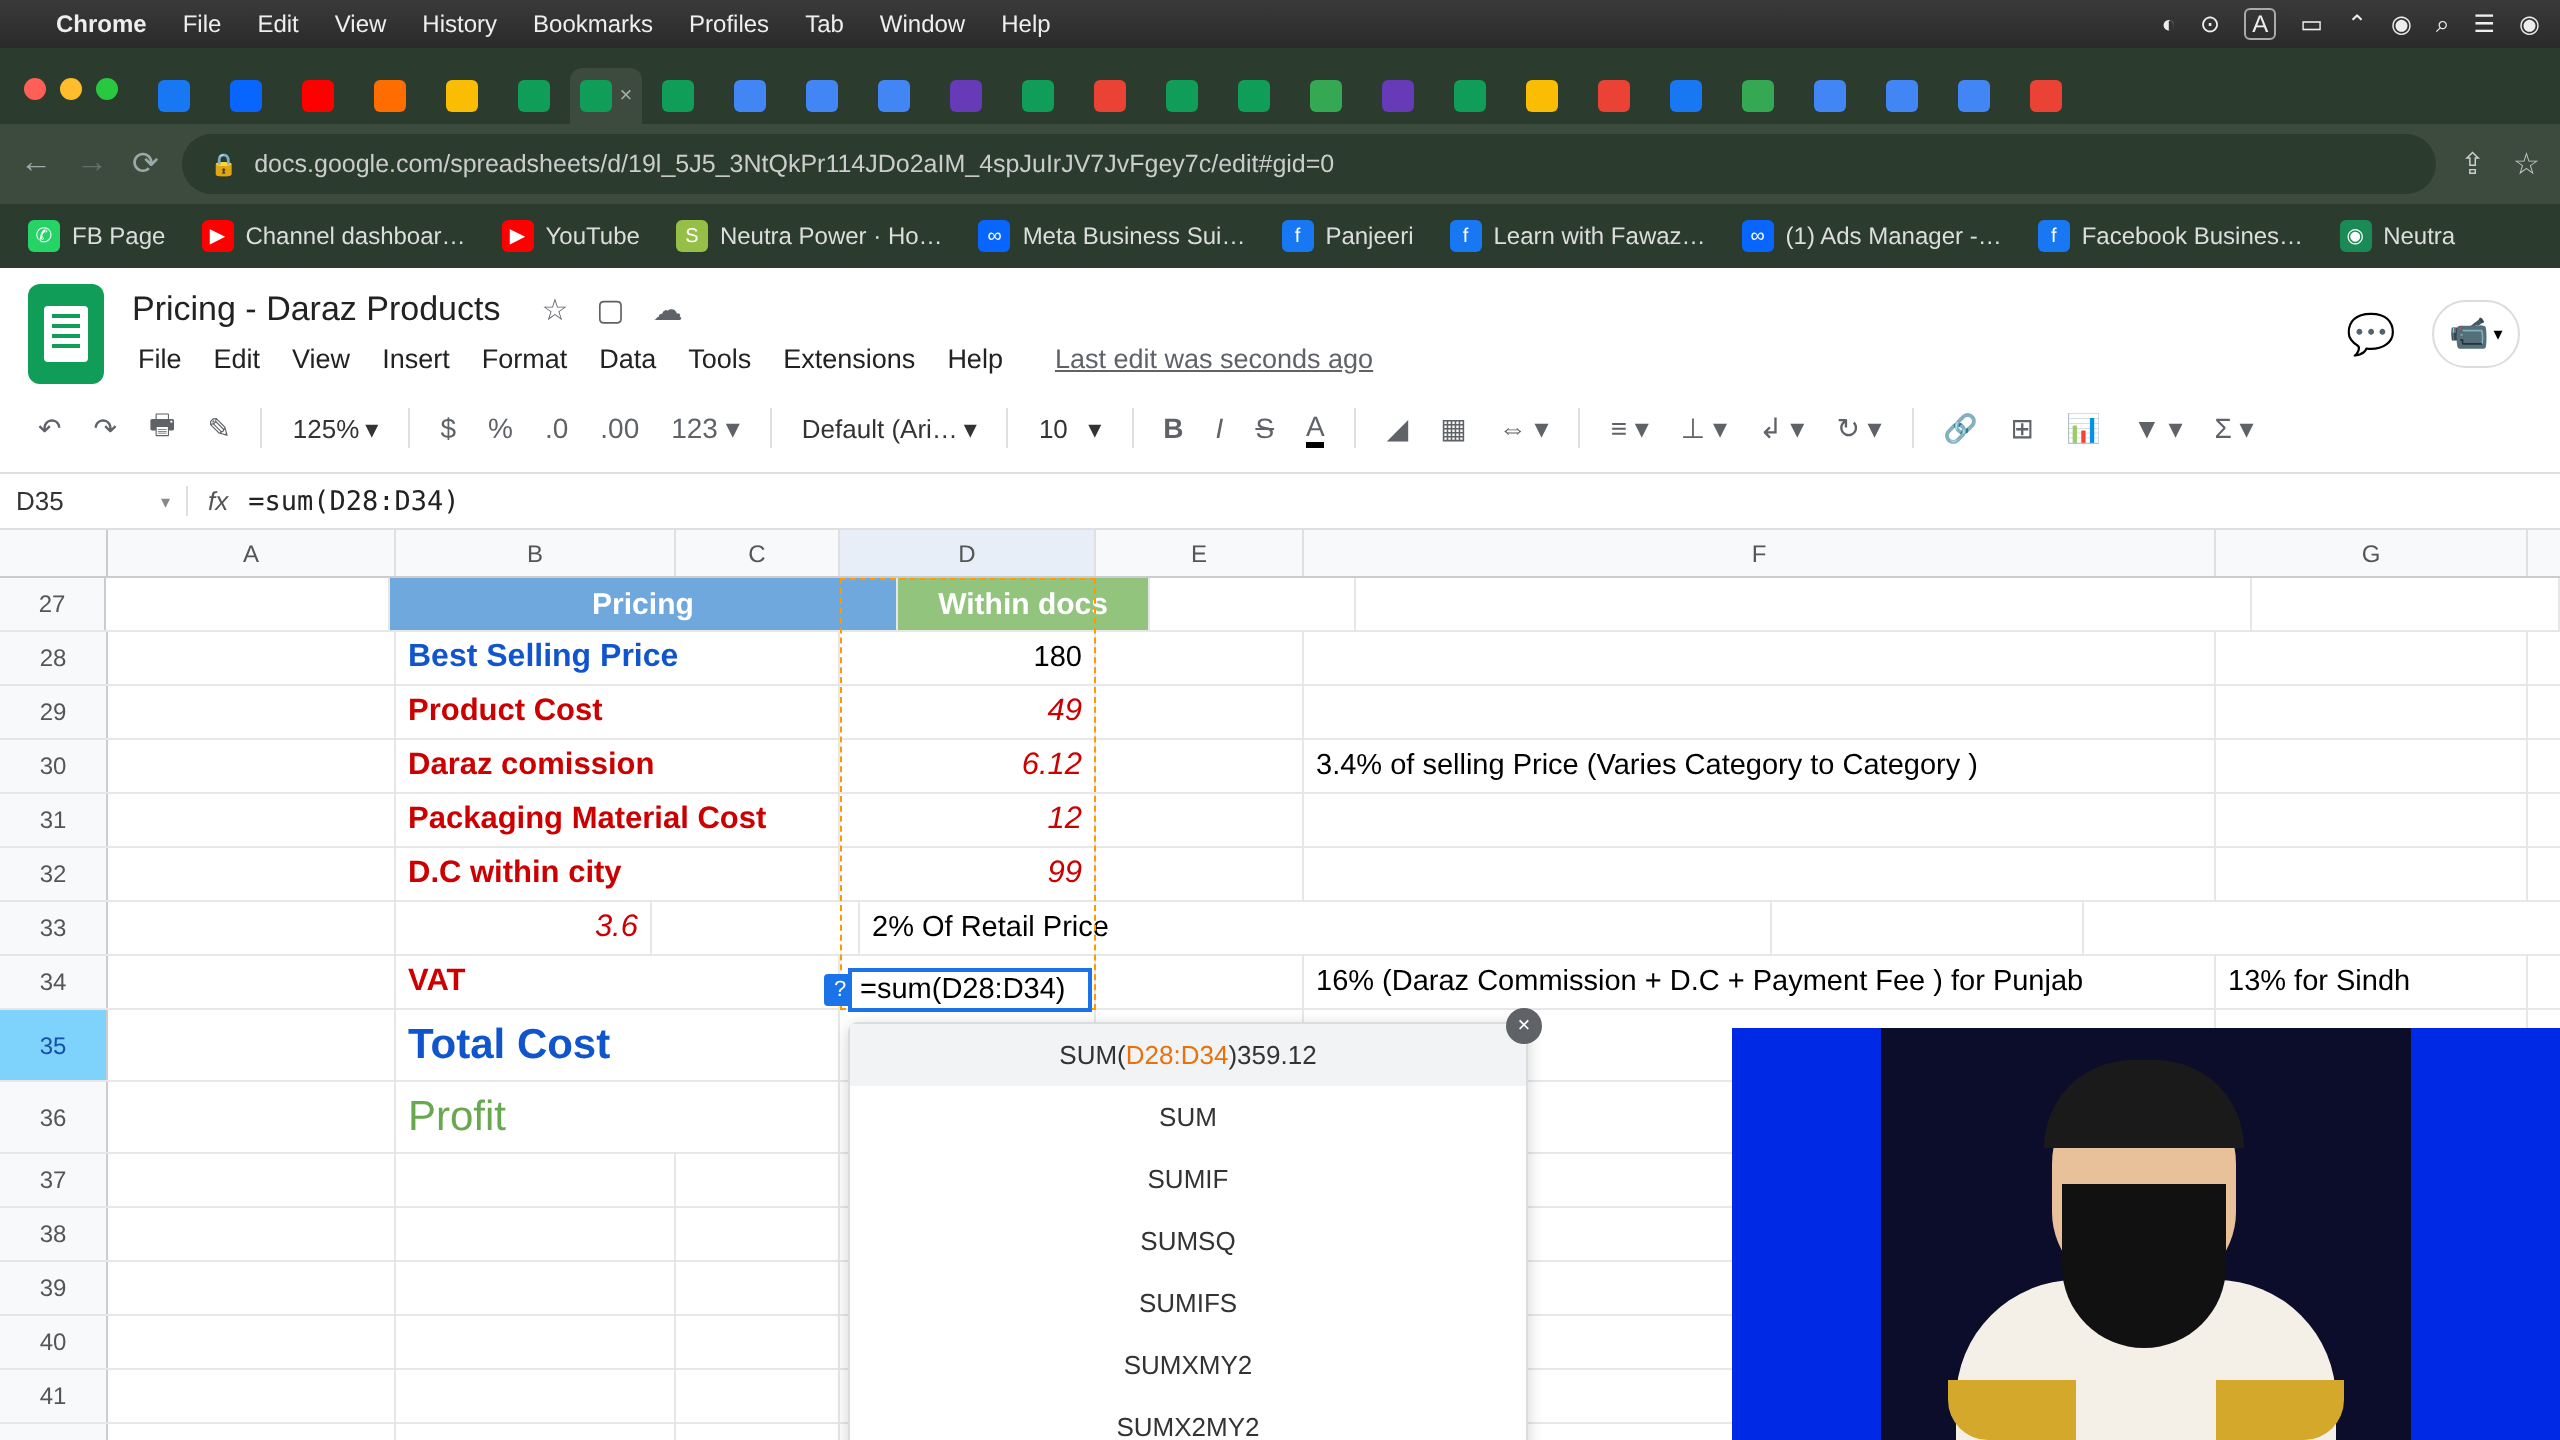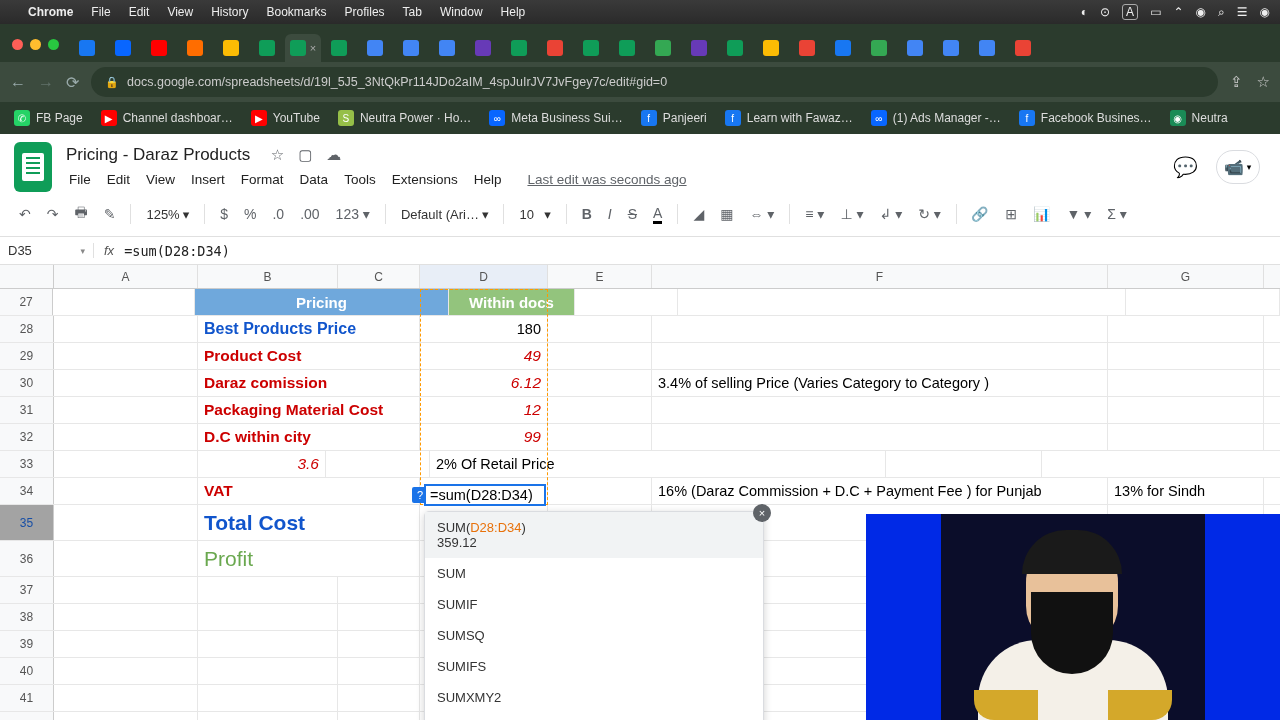--- a/index.html
+++ b/index.html
@@ -57,37 +57,37 @@
   .col-headers{display:flex;height:24px;border-bottom:1px solid #ccc;background:#f8f9fa;}
   .rowhdr-spacer{width:54px;border-right:1px solid #ccc;background:#f8f9fa;}
   .colh{border-right:1px solid #e0e0e0;display:flex;align-items:center;justify-content:center;font-size:12px;color:#555;}
   .cA{width:144px;} .cB{width:140px;} .cC{width:82px;} .cD{width:128px;} .cE{width:104px;} .cF{width:456px;} .cG{width:156px;}
   .cD.colh{background:#e8eef7;}
 
   .rows{}
   .row{display:flex;height:27px;border-bottom:1px solid #e7e7e7;}
   .row.r35{height:36px;}
   .rhdr{width:54px;border-right:1px solid #ccc;background:#f8f9fa;display:flex;align-items:center;justify-content:center;font-size:12px;color:#555;}
-  .rhdr.sel{background:#a3a3a3;color:#174ea6;}
+  .rhdr.sel{background:#7dd3fc;color:#174ea6;}
   .cell{border-right:1px solid #e7e7e7;display:flex;align-items:center;padding:0 6px;font-size:14.5px;color:#000;}
   .cell.right{justify-content:flex-end;}
   .pricing-hdr{background:#6fa8dc;color:#fff;font-weight:bold;justify-content:center;font-size:15px;}
   .within-hdr{background:#93c47d;color:#fff;font-weight:bold;justify-content:center;font-size:15px;}
   .blue-b{color:#1155cc;font-weight:bold;font-size:16px;}
   .red-b{color:#cc0000;font-weight:bold;font-size:15.5px;}
   .red-v{color:#cc0000;font-size:15.5px;font-style:italic;}
   .tc{color:#1155cc;font-weight:bold;font-size:21px;}
   .profit{color:#6aa84f;font-weight:normal;font-size:21px;}
 
   .marquee{position:absolute;border:1.5px dashed #f90;pointer-events:none;}
   .active-cell{position:absolute;border:2px solid #1a73e8;background:#fff;font-family:monospace;font-size:14.5px;padding:2px 4px;display:flex;align-items:center;}
   .hint-badge{position:absolute;width:16px;height:16px;background:#1a73e8;color:#fff;font-size:11px;border-radius:2px;display:flex;align-items:center;justify-content:center;}
 
   .suggest{position:absolute;background:#fff;border:1px solid #dadce0;border-radius:5px;box-shadow:0 2px 8px rgba(0,0,0,.18);width:340px;font-size:13px;}
-  .suggest-row{padding:8px 12px;display:flex;justify-content:center;color:#333;cursor:pointer;flex-direction:column;}
+  .suggest-row{padding:8px 12px;display:flex;justify-content:center;color:#333;cursor:pointer;}
   .suggest-row.hl{background:#f1f3f4;}
   .suggest-row .rng{color:#e8710a;}
   .suggest-close{position:absolute;right:-8px;top:-8px;width:18px;height:18px;background:#5f6368;color:#fff;border-radius:50%;font-size:11px;display:flex;align-items:center;justify-content:center;}
 
   .webcam{position:absolute;right:0;bottom:0;width:414px;height:206px;background:linear-gradient(90deg,#0029e6 0 18%,#0b0d2a 18% 82%,#0029e6 82%);display:flex;align-items:center;justify-content:center;}
   .person{width:170px;height:190px;position:relative;margin-top:16px;}
   .head{width:92px;height:110px;background:#e8c19a;border-radius:46px 46px 40px 40px;position:absolute;top:6px;left:38px;}
   .hair{width:100px;height:44px;background:#1a1a1a;border-radius:50px 50px 0 0;position:absolute;top:0;left:34px;}
   .beard{width:82px;height:82px;background:#111;border-radius:0 0 50px 50px;position:absolute;top:62px;left:43px;}
   .shirt{width:190px;height:80px;background:#f4f0e8;border-radius:60px 60px 0 0;position:absolute;bottom:0;left:-10px;}
@@ -378,21 +378,21 @@
           <div class="cell cA"></div>
           <div class="cell pricing-hdr" style="width: 258px;">Pricing</div>
           <div class="cell within-hdr cD">Within docs</div>
           <div class="cell cE"></div>
           <div class="cell cF"></div>
           <div class="cell cG"></div>
         </div>
         <div class="row">
           <div class="rhdr">28</div>
           <div class="cell cA"></div>
-          <div class="cell cB blue-b" style="width: 222px;">Best Products Price</div>
+          <div class="cell cB blue-b" style="width: 222px;">Best Selling Price</div>
           <div class="cell cD right">180</div>
           <div class="cell cE"></div>
           <div class="cell cF"></div>
           <div class="cell cG"></div>
         </div>
         <div class="row">
           <div class="rhdr">29</div>
           <div class="cell cA"></div>
           <div class="cell cB red-b" style="width: 222px;">Product Cost</div>
           <div class="cell cD right red-v">49</div>

